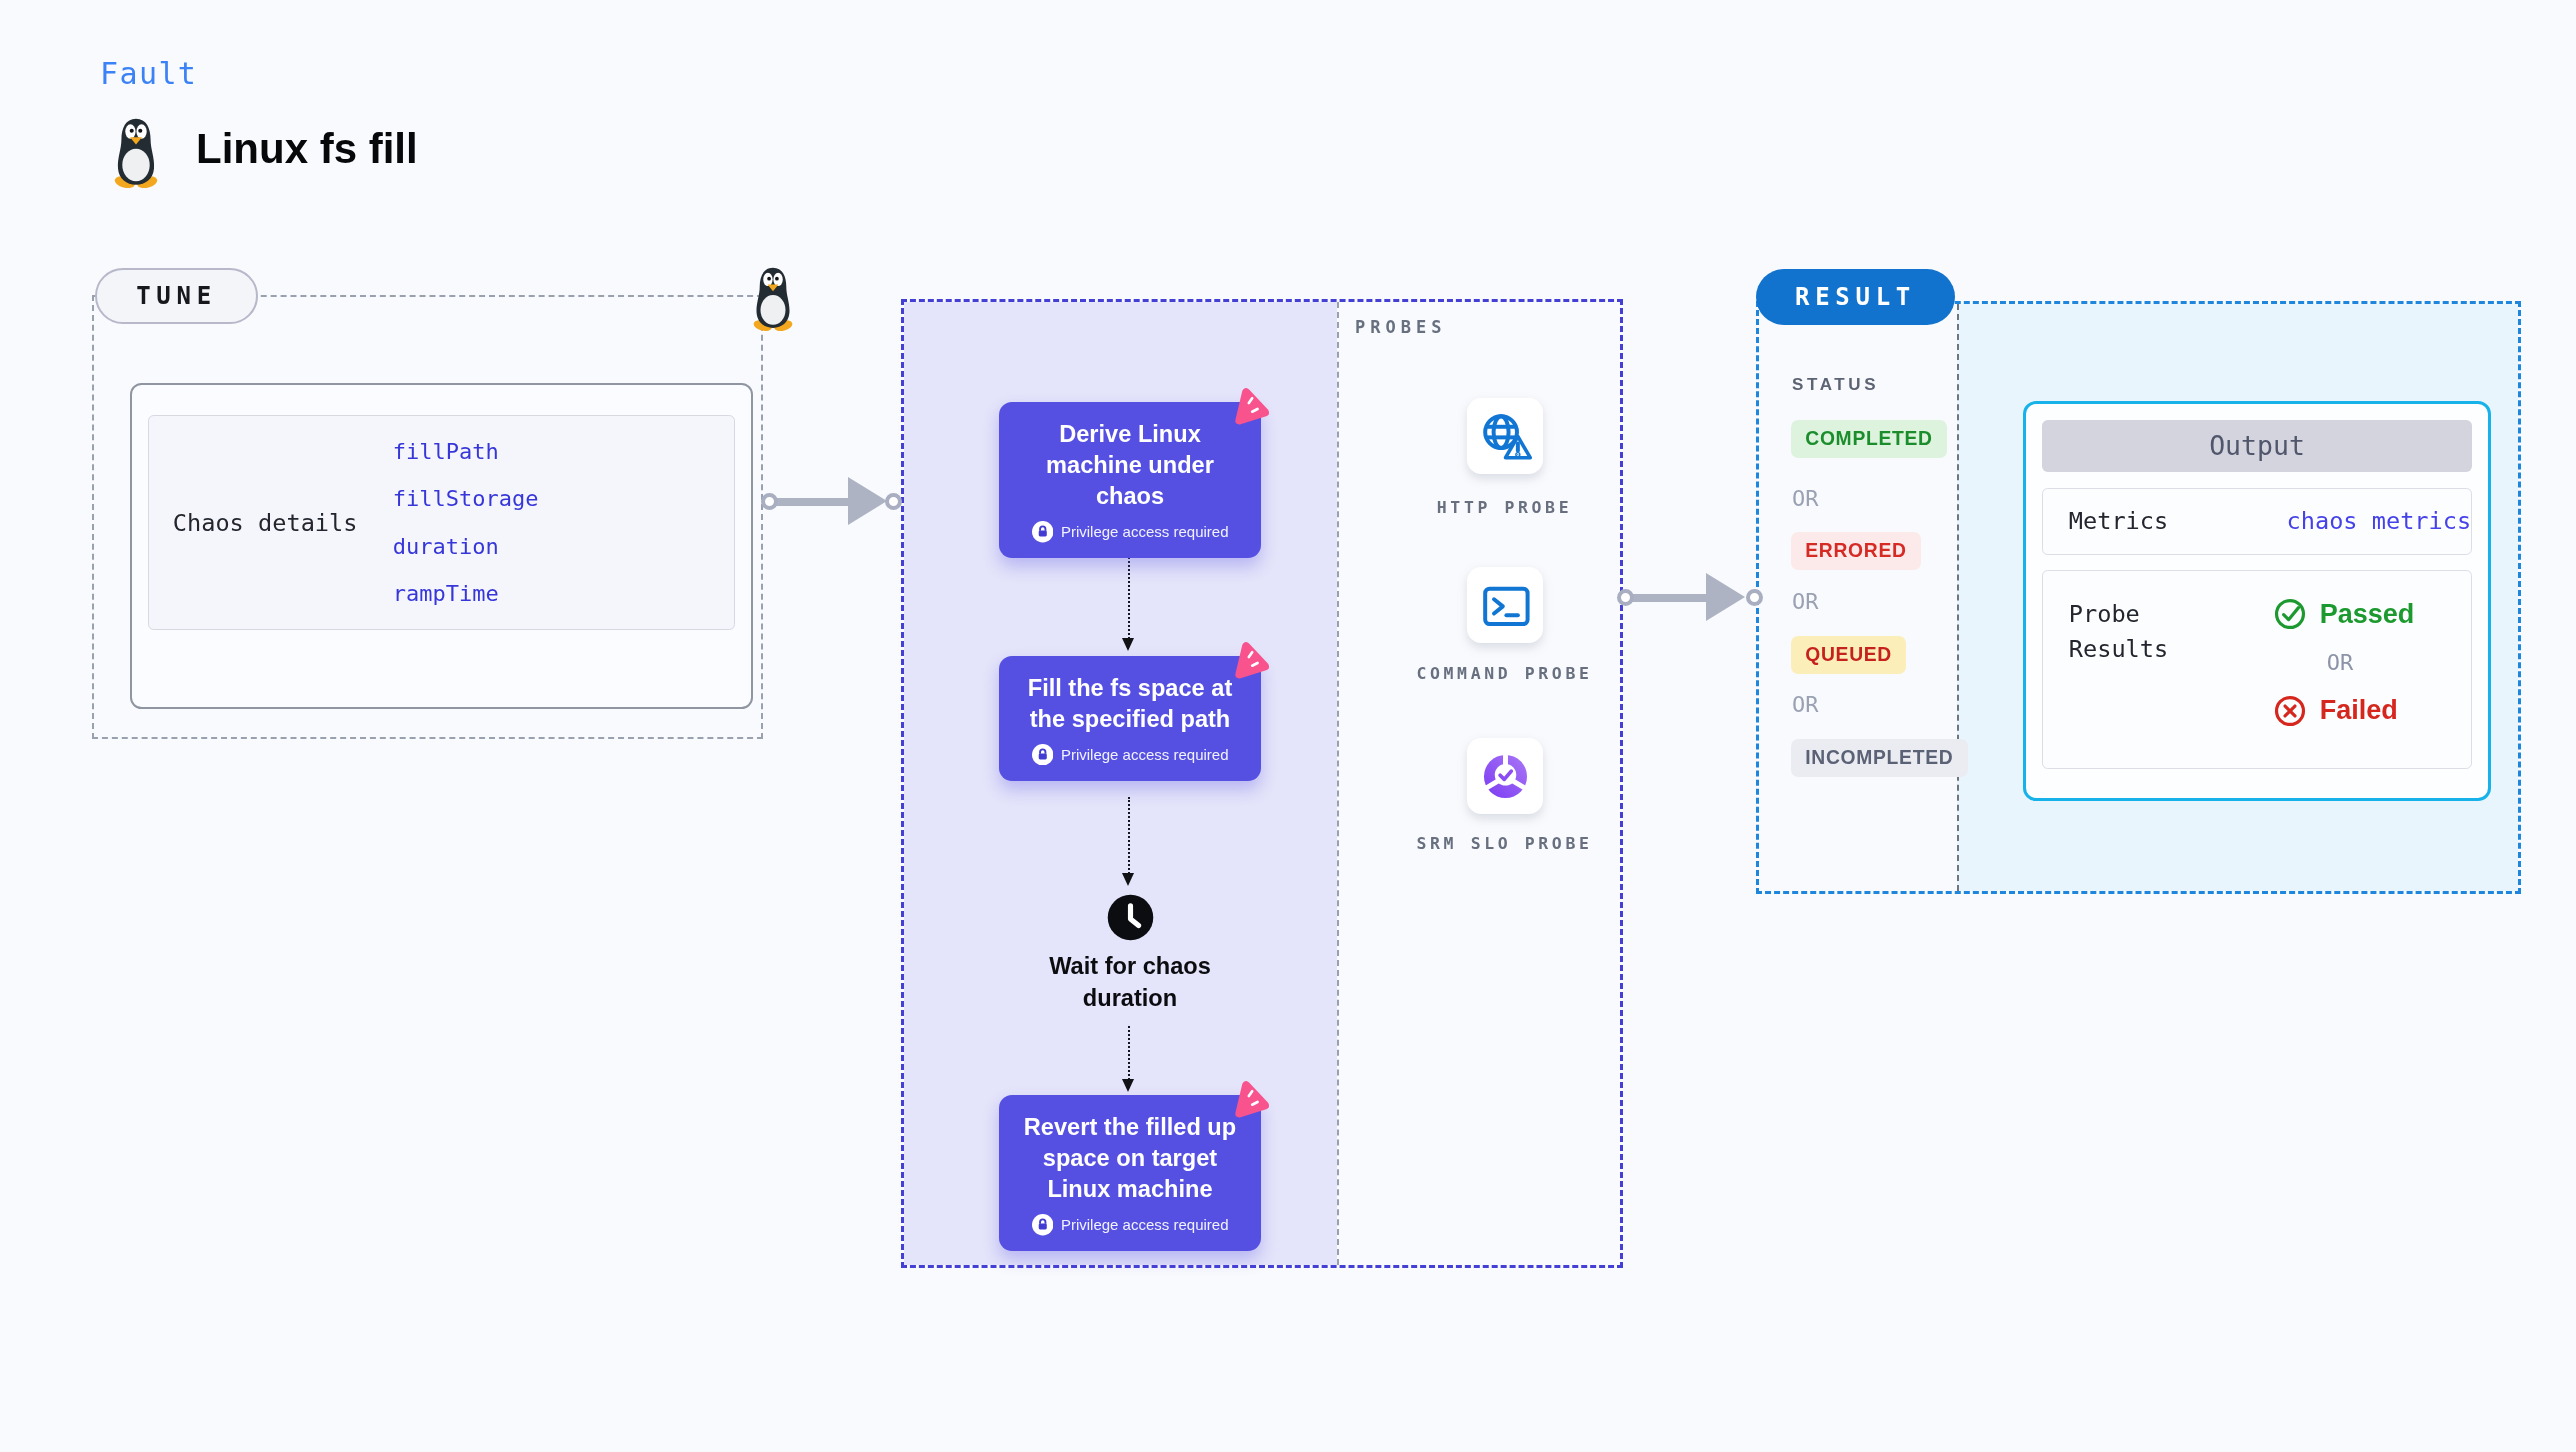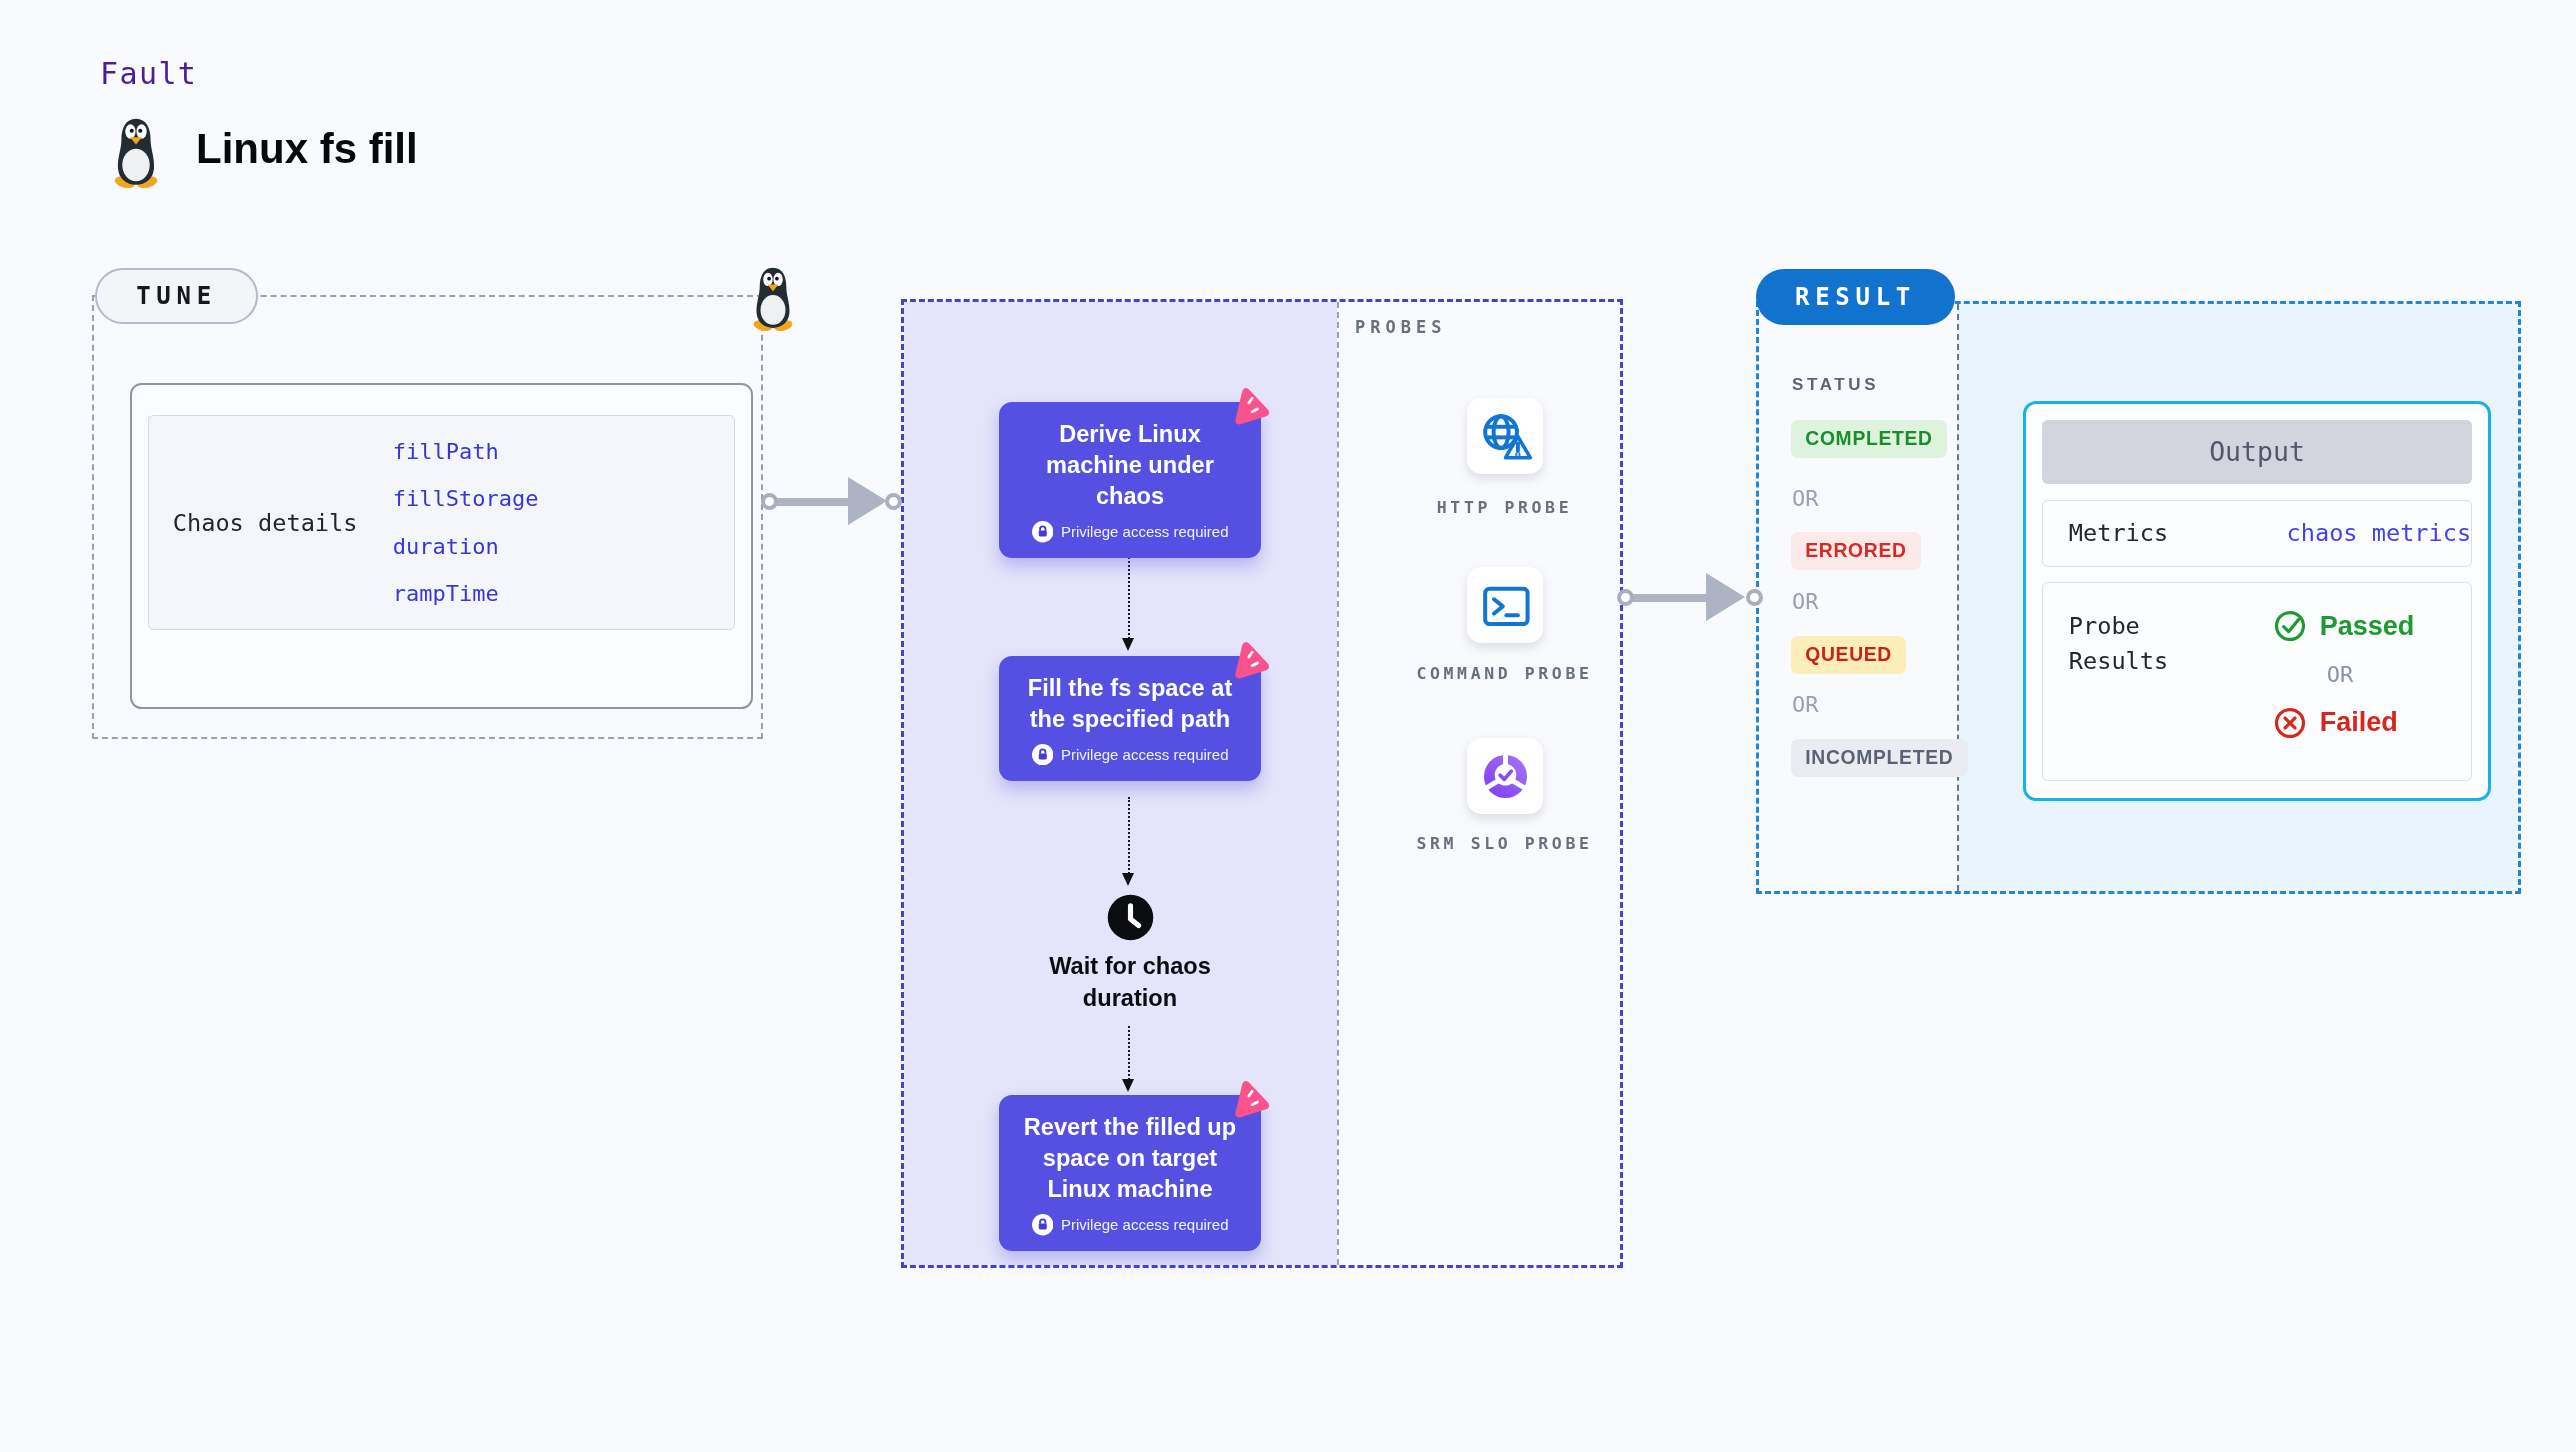--- a/index.html
+++ b/index.html
@@ -5,21 +5,21 @@
   * { margin:0; padding:0; box-sizing:border-box; }
   html,body { background:#f9fafd; }
   #canvas {
     position:relative; width:2576px; height:1452px; overflow:hidden;
     background:#f9fafd;
     font-family:"Liberation Sans", sans-serif;
   }
   .mono { font-family:"DejaVu Sans Mono","Liberation Mono",monospace; }
 
   
-  .fault-label { position:absolute; left:100px; top:56px; font-size:30px; color:#4c1d95; letter-spacing:1.4px;text-align:center; }
+  .fault-label { position:absolute; left:100px; top:56px; font-size:30px; color:#3b82f6; letter-spacing:1.4px;text-align:center; }
   .page-title  { position:absolute; left:196px; top:125px; font-size:42px; font-weight:bold; color:#07080a; }
   .tux-big   { position:absolute; left:103px; top:117px; width:66px;  height:72px; }
   .tux-small { position:absolute; left:748px; top:266px; width:50px; height:66px; z-index:5; }
 
   
   .pill {
     position:absolute; display:flex; align-items:center; justify-content:center;
     border-radius:34px; font-weight:bold; font-size:24px; letter-spacing:5.7px;
     font-family:"DejaVu Sans Mono","Liberation Mono",monospace; z-index:6;
   }
@@ -109,21 +109,21 @@
                   letter-spacing:3.6px; color:#5c6373; }
   .status-badge { position:absolute; left:1791px; display:inline-block; padding:7.9px 14.3px; border-radius:7.2px;
                   font-size:19.3px; font-weight:bold; letter-spacing:0.7px; }
   .or-label { position:absolute; left:1792px; font-size:22px; color:#99a1b3; }
 
   
   .output-card {
     position:absolute; left:2023px; top:401px; width:468px; height:400px;
     background:#fdfeff; border:3.6px solid #16b2e9; border-radius:13px; padding:15.8px; z-index:4;
   }
-  .output-header { height:64px; background:#d3d4de; border-radius:5.7px; display:flex; align-items:center;
+  .output-header { height:52px; background:#d3d4de; border-radius:5.7px; display:flex; align-items:center;
                    justify-content:center; font-size:26.5px; color:#50566b; }
   .metrics-row {
     margin-top:15.8px; height:67px; background:#fcfdff; border:1.4px solid #dbdde7; border-radius:5.7px;
     display:flex; align-items:center; padding-left:26px;justify-content:space-between;
   }
   .metrics-row .m-label { font-size:23.6px; color:#23262e; }
   .metrics-row a { font-size:23.6px; color:#4542e9; margin-left:69px; text-decoration:none; cursor:pointer; }
   .proberes-row {
     margin-top:15.8px; height:199px; background:#fcfdff; border:1.4px solid #dbdde7; border-radius:5.7px;
     display:flex; padding:26px 16px 0 26px;

